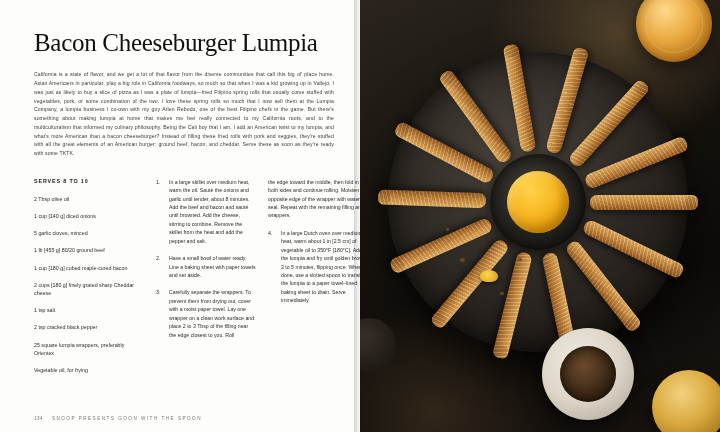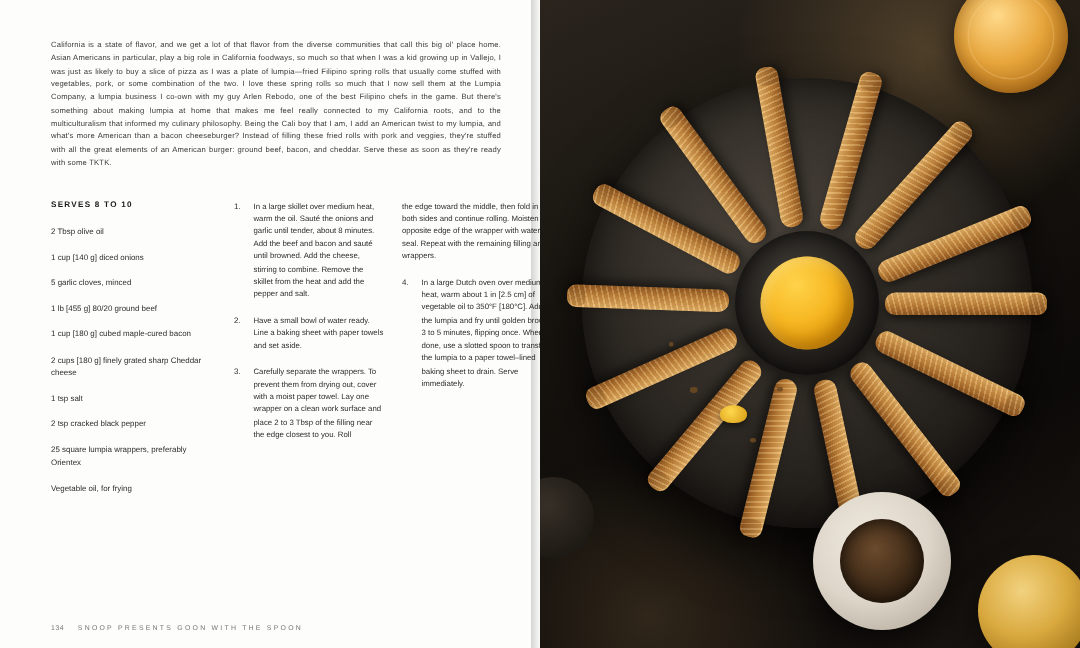--- a/index.html
+++ b/index.html
@@ -287,20 +287,21 @@
     pointer-events: none;
   }
 </style>
 </head>
 <body>
 
 <div class="spread">
 
   <div class="page-left">
 
+    <h1 class="recipe-title">Bacon Cheeseburger Lumpia</h1>
 
     <p class="headnote">California is a state of flavor, and we get a lot of that flavor from the diverse communities that call this big ol' place home. Asian Americans in particular, play a big role in California foodways, so much so that when I was a kid growing up in Vallejo, I was just as likely to buy a slice of pizza as I was a plate of lumpia—fried Filipino spring rolls that usually come stuffed with vegetables, pork, or some combination of the two. I love these spring rolls so much that I now sell them at the Lumpia Company, a lumpia business I co-own with my guy Arlen Rebodo, one of the best Filipino chefs in the game. But there's something about making lumpia at home that makes me feel really connected to my California roots, and to the multiculturalism that informed my culinary philosophy. Being the Cali boy that I am, I add an American twist to my lumpia, and what's more American than a bacon cheeseburger? Instead of filling these fried rolls with pork and veggies, they're stuffed with all the great elements of an American burger: ground beef, bacon, and cheddar. Serve these as soon as they're ready with some TKTK.</p>
 
     <div class="lower">
 
       <div class="col-ingredients">
         <div class="serves">SERVES 8 TO 10</div>
         <div class="ing">2 Tbsp olive oil</div>
         <div class="ing">1 cup [140 g] diced onions</div>
         <div class="ing">5 garlic cloves, minced</div>

